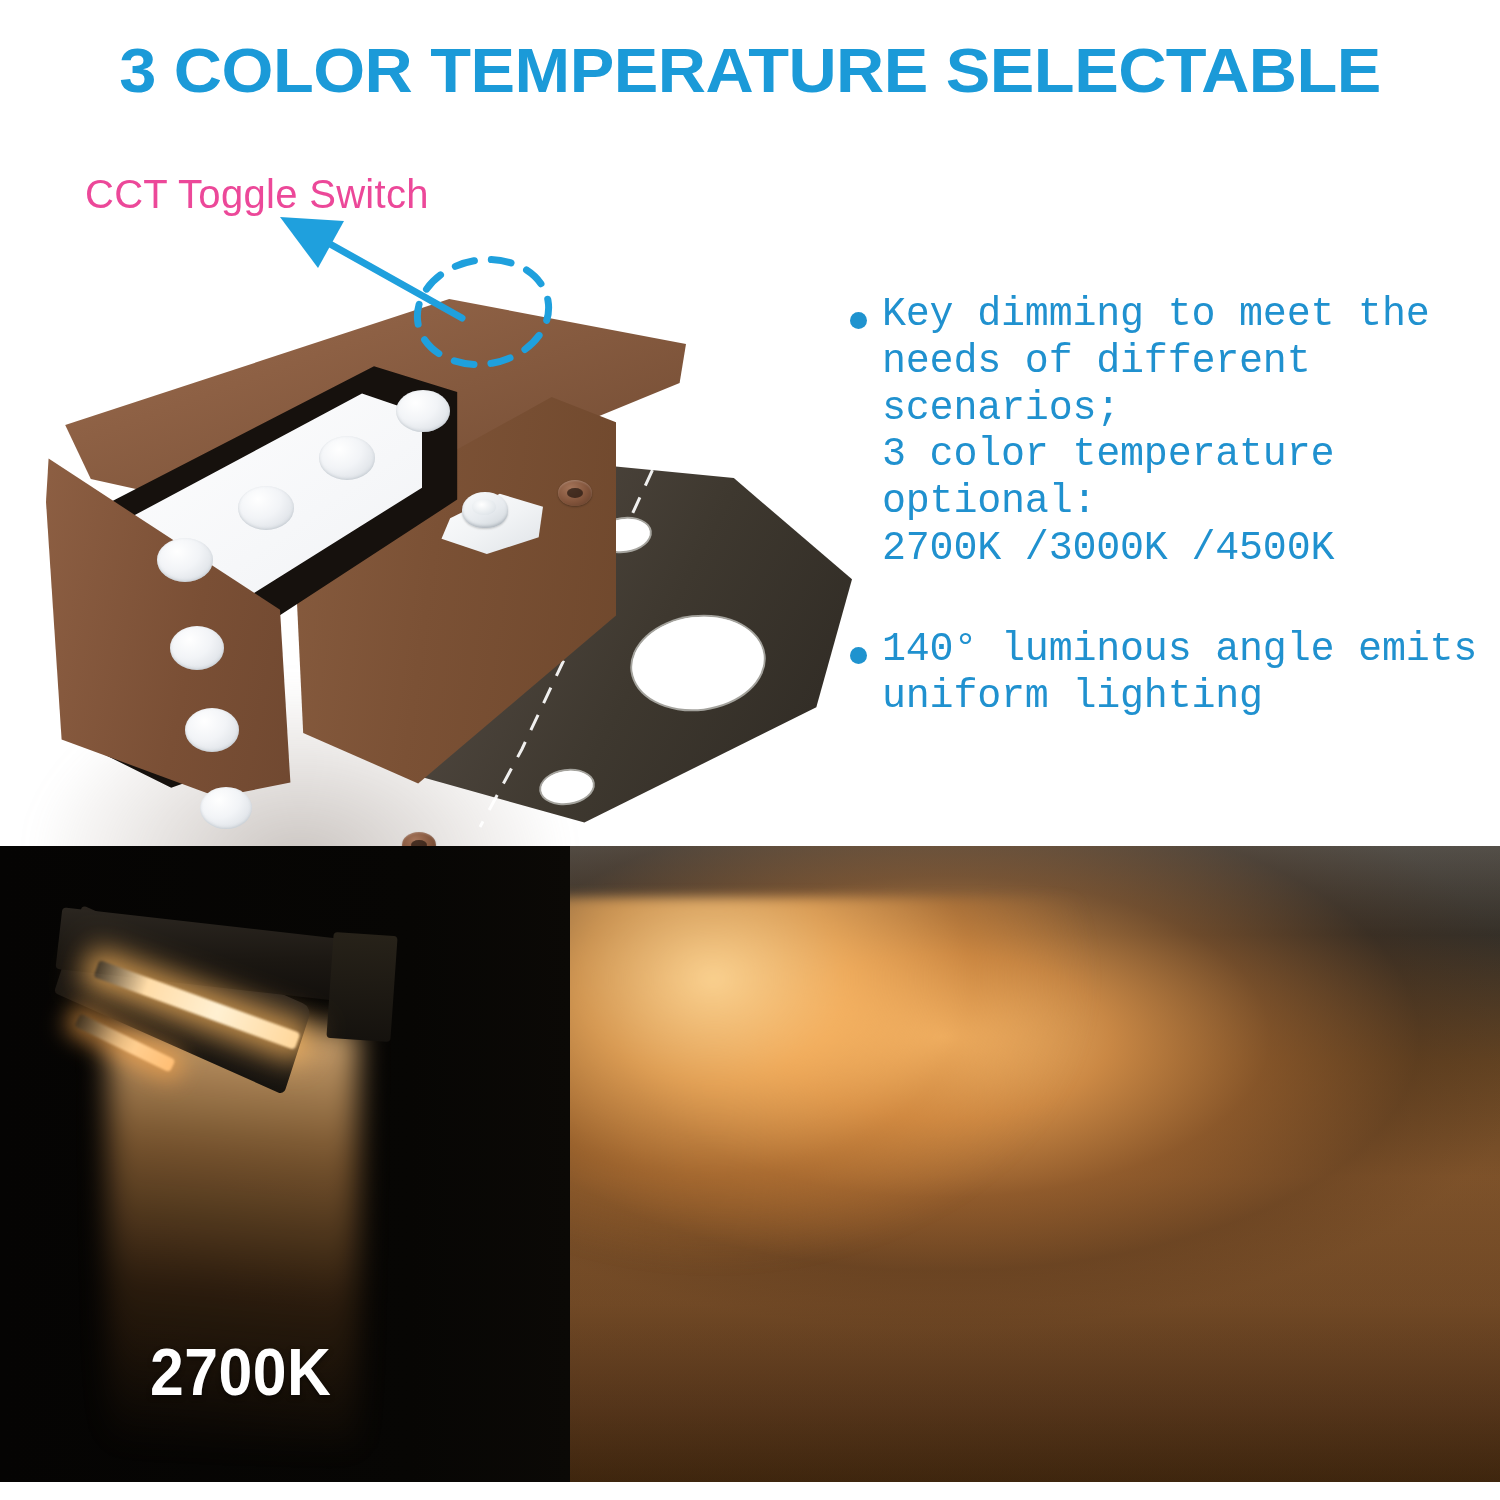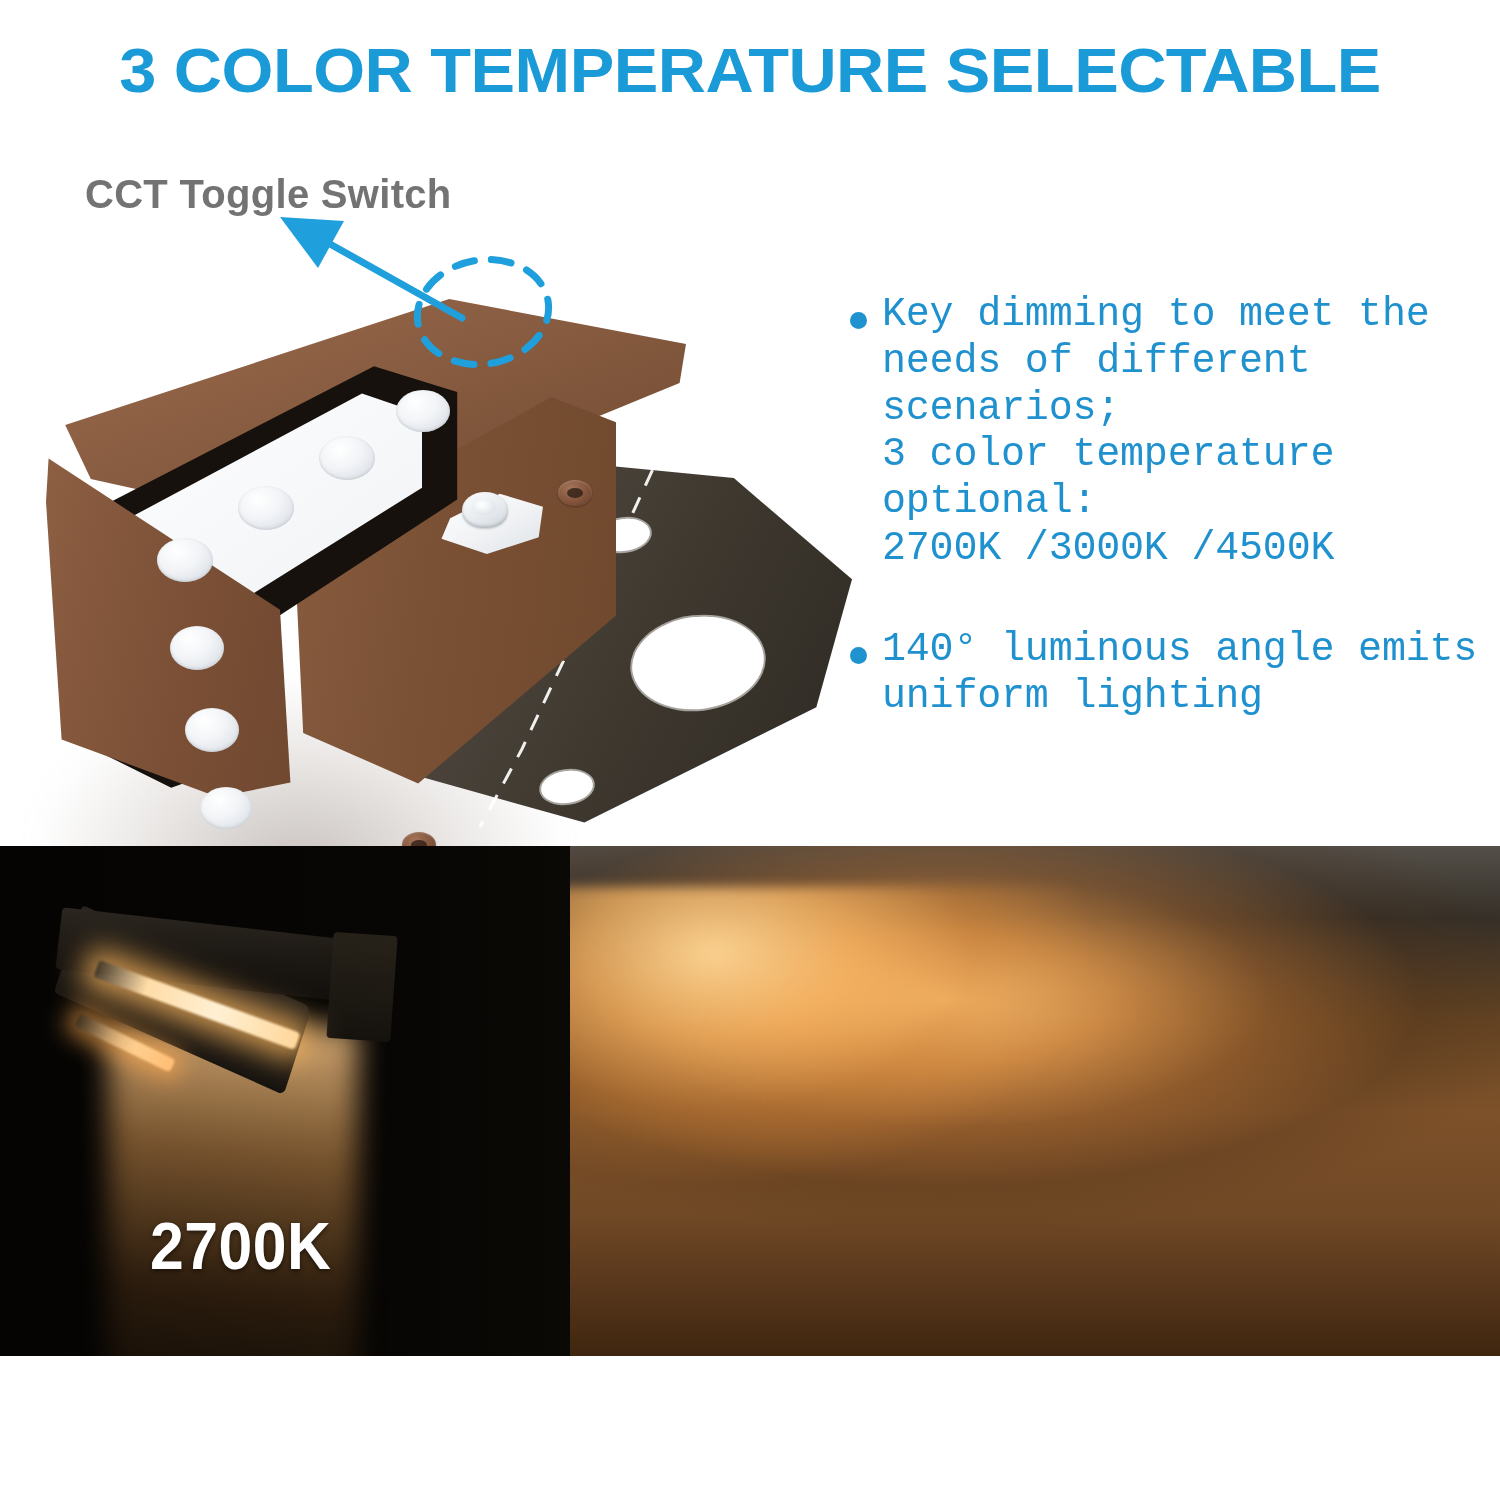--- a/index.html
+++ b/index.html
@@ -18,21 +18,21 @@
     font-size:63px;
     letter-spacing:-0.5px;
     color:#1b9ad8;
     transform:scaleX(1.06);
     white-space:nowrap;
   }
 
   
   .cct-label{
     position:absolute; left:85px; top:172px;
-    font-weight:bold; font-size:40px; color:#737373;
+    font-weight:normal; font-size:40px; color:#ec4899;
     letter-spacing:0.3px; white-space:nowrap;
   }
   .callout-svg{ position:absolute; left:0; top:0; width:1500px; height:1500px;
                 pointer-events:none; }
 
   
   .bullets{ position:absolute; left:846px; top:292px; width:640px;font-family:Liberation Mono, monospace; }
   .bullet{ position:relative; padding-left:36px; margin-bottom:54px; }
   .bullet .dot{
     position:absolute; left:4px; top:20px;
@@ -151,21 +151,21 @@
     content:""; position:absolute; left:26%; top:30%; width:48%; height:40%;
     border-radius:50%; background:rgba(40,26,17,.75);
   }
 
   
   .strip{
     position:absolute; left:0; top:846px; width:1500px; height:654px;
     display:flex; gap:7px; background:#ffffff;
   }
   .panel{
-    position:relative; flex:1 1 0; height:510px; overflow:hidden;
+    position:relative; flex:1 1 0; height:636px; overflow:hidden;
     background:#000;
   }
 
   
   .pdark{
     position:absolute; left:0; top:0; width:38%; height:100%;
     background:linear-gradient(180deg,#070605 0%,#050403 45%,#020202 100%);
     z-index:3;
   }
   

